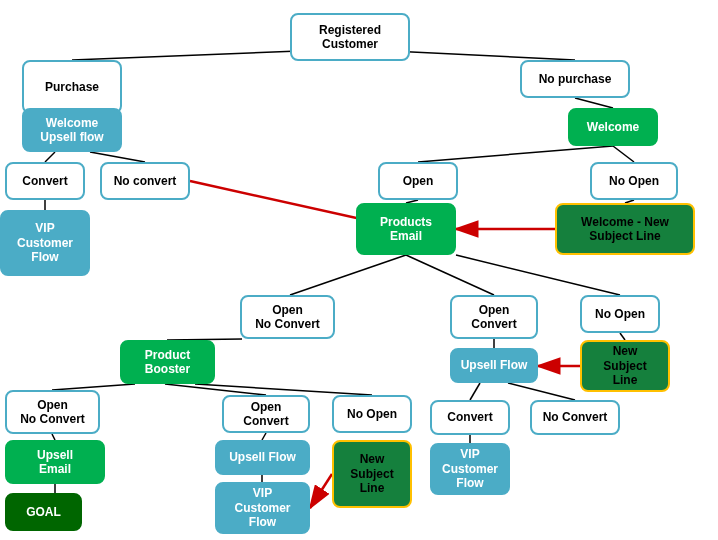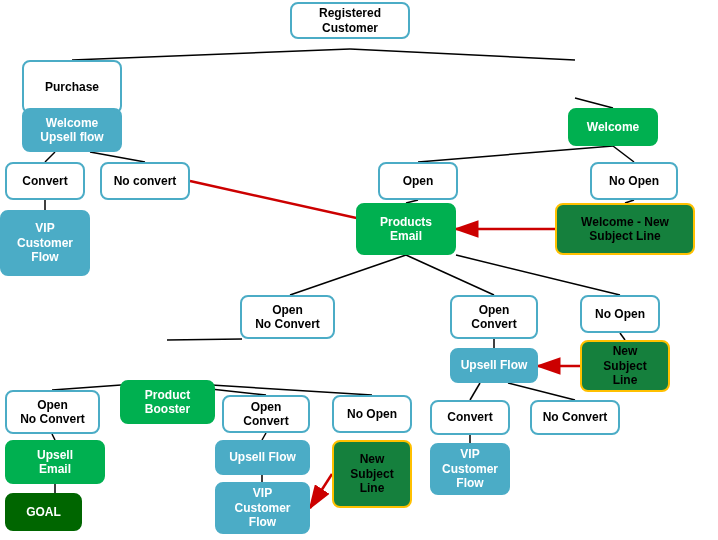--- a/index.html
+++ b/index.html
@@ -132,25 +132,26 @@
 
     <line x1="190" y1="181" x2="406" y2="229" stroke="#CC0000" stroke-width="2.5" marker-end="url(#red-arrow)"></line>
 
     <line x1="556" y1="229" x2="456" y2="229" stroke="#CC0000" stroke-width="2.5" marker-end="url(#red-arrow)"></line>
 
     <line x1="580" y1="366" x2="538" y2="366" stroke="#CC0000" stroke-width="2.5" marker-end="url(#red-arrow)"></line>
 
     <line x1="332" y1="474" x2="310" y2="508" stroke="#CC0000" stroke-width="2.5" marker-end="url(#red-arrow)"></line>
   </svg>
 
-  <div class="node" style="left:290px;top:2px;width:120px;height:37px;white-space:pre-line;">Registered
+  <div class="node" style="left:290px;top:13px;width:120px;height:48px;white-space:pre-line;">Registered
 Customer</div>
 
   <div class="node" style="left:22px;top:60px;width:100px;height:54px;">Purchase</div>
 
+  <div class="node" style="left:520px;top:60px;width:110px;height:38px;">No purchase</div>
 
   <div class="node node-blue" style="left:22px;top:108px;width:100px;height:44px;white-space:pre-line;">Welcome
 Upsell flow</div>
 
   <div class="node node-green" style="left:568px;top:108px;width:90px;height:38px;">Welcome</div>
 
   <div class="node" style="left:5px;top:162px;width:80px;height:38px;">Convert</div>
 
   <div class="node" style="left:100px;top:162px;width:90px;height:38px;">No convert</div>
 
@@ -164,21 +165,21 @@
 
   <div class="node node-green" style="left:356px;top:203px;width:100px;height:52px;white-space:pre-line;">Products
 Email</div>
 
   <div class="node node-yellow" style="left:555px;top:203px;width:140px;height:52px;white-space:pre-line;">Welcome - New
 Subject Line</div>
 
   <div class="node" style="left:240px;top:295px;width:95px;height:44px;white-space:pre-line;">Open
 No Convert</div>
 
-  <div class="node node-green" style="left:120px;top:340px;width:95px;height:44px;white-space:pre-line;margin-top:40px;">Product
+  <div class="node node-green" style="left:120px;top:340px;width:95px;height:44px;white-space:pre-line;">Product
 Booster</div>
 
   <div class="node" style="left:222px;top:395px;width:88px;height:38px;white-space:pre-line;">Open
 Convert</div>
 
   <div class="node" style="left:332px;top:395px;width:80px;height:38px;">No Open</div>
 
   <div class="node" style="left:5px;top:390px;width:95px;height:44px;white-space:pre-line;">Open
 No Convert</div>
 

